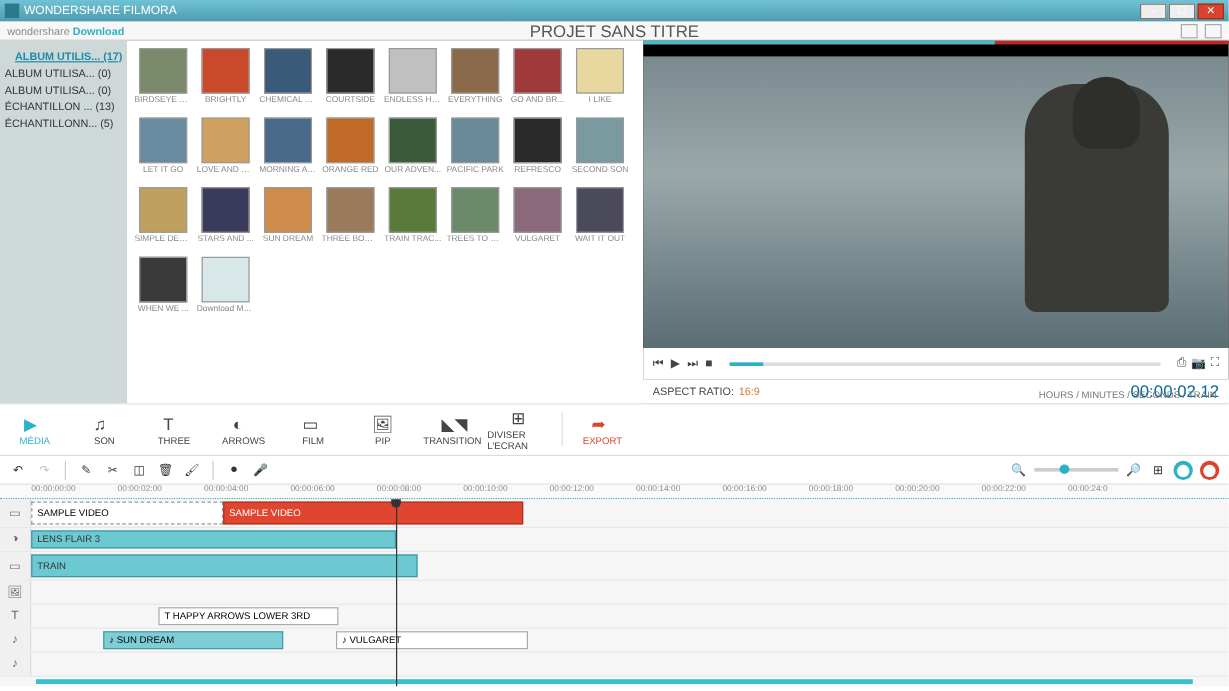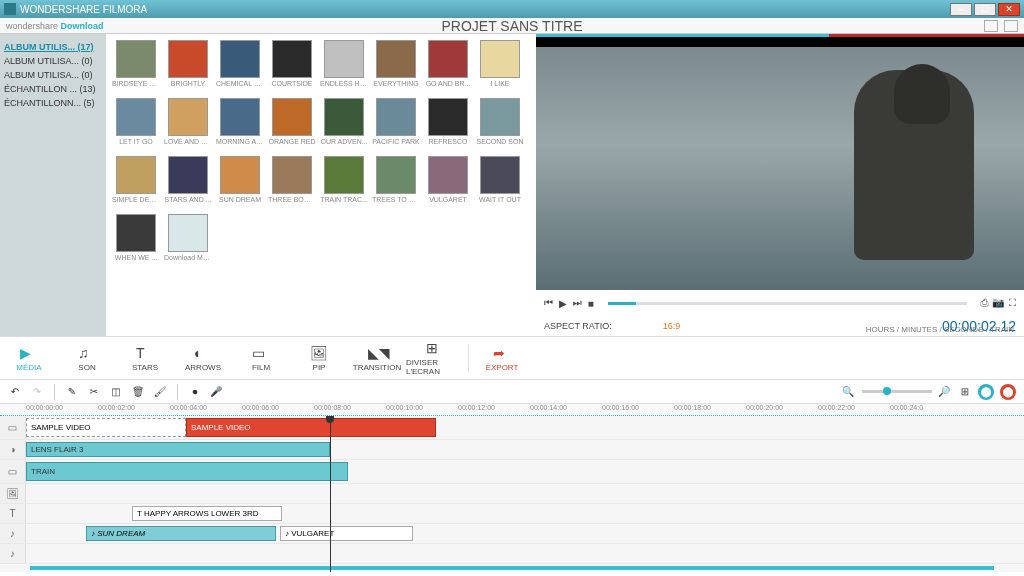--- a/index.html
+++ b/index.html
@@ -16,36 +16,36 @@
 .top .logo b { color: #2bb3c3; }
 .top .proj { font-size: 14px; color: #555; }
 .top .rt { position: absolute; right: 6px; display: flex; gap: 6px; }
 .top .rt span { width: 14px; height: 12px; border: 1px solid #aaa; }
 
 .upper { display: flex; height: 302px; }
 .leftarea { width: 536px; display: flex; flex-direction: column; background: #fff; }
 .media-row { display: flex; flex: 1; }
 .sidebar { width: 106px; background: #cfd8d8; padding: 6px 4px; }
 .sidebar .cat { font-size: 9px; color: #333; padding: 2px 0; cursor: pointer; white-space: nowrap; overflow: hidden; text-overflow: ellipsis; }
-.sidebar .cat.active { color: #1a8ca8; text-decoration: underline; font-weight: bold; }
+.sidebar .cat.active { color: #1a8ca8; text-decoration: underline; font-weight: bold; text-align: right; }
 .grid { flex: 1; padding: 6px; display: grid; grid-template-columns: repeat(8, 48px); grid-auto-rows: 54px; gap: 4px 4px; align-content: start; background: #fff; overflow: hidden; }
 .thumb { display: flex; flex-direction: column; align-items: center; cursor: pointer; }
 .thumb .img { width: 40px; height: 38px; background: #888; border: 1px solid #999; }
 .thumb .lbl { font-size: 7px; color: #888; margin-top: 2px; white-space: nowrap; overflow: hidden; width: 48px; text-align: center; text-overflow: ellipsis; }
 
 .preview { flex: 1; background: #000; position: relative; border-top: 3px solid #c02828; }
 .preview::before { content: ""; position: absolute; top: -3px; left: 0; width: 60%; height: 3px; background: #3bbfcf; }
 .preview .frame { position: absolute; inset: 10px 0 26px 0; background: linear-gradient(#7b8a8f 0%, #9aa8aa 40%, #5a6e74 100%); }
 .preview .person { position: absolute; right: 50px; bottom: 30px; width: 120px; height: 190px; background: #3a3a36; border-radius: 42px 42px 10px 10px; }
 .preview .person::before { content: ""; position: absolute; top: -6px; left: 40px; width: 56px; height: 60px; background: #2e2e2a; border-radius: 28px 28px 16px 16px; }
 .preview .ctrl { position: absolute; bottom: 0; left: 0; right: 0; height: 26px; background: #fff; display: flex; align-items: center; padding: 0 8px; gap: 6px; font-size: 10px; color: #444; }
 .preview .ctrl .bar { flex: 1; height: 3px; background: #ddd; position: relative; margin: 0 8px; }
 .preview .ctrl .bar::before { content: ""; position: absolute; left: 0; width: 8%; height: 100%; background: #2bb3c3; }
 .preview .ctrl .right { margin-left: auto; display: flex; gap: 4px; }
-.aspect-row { height: 20px; display: flex; align-items: center; font-size: 9px; color: #444; padding: 0 8px; gap: 47px; }
+.aspect-row { height: 20px; display: flex; align-items: center; font-size: 9px; color: #444; padding: 0 8px; }
 .aspect-row .val { color: #d97a2a; margin-left: 4px; }
 .aspect-row .time { margin-left: auto; font-size: 14px; color: #0369a1; text-align: right; }
 .aspect-row .timesub { position: absolute; right: 10px; bottom: 2px; font-size: 8px; color: #777; }
 
 .tabs { height: 44px; border-top: 1px solid #ddd; border-bottom: 1px solid #ddd; display: flex; align-items: center; background: #fff; }
 .tab { width: 58px; display: flex; flex-direction: column; align-items: center; gap: 2px; font-size: 8px; color: #444; cursor: pointer; }
 .tab svg, .tab .ic { width: 18px; height: 16px; }
 .tab.active { color: #2bb3c3; }
 .tab.export { color: #d9442d; }
 .tabs .divider { width: 1px; height: 28px; background: #ddd; margin: 0 4px; }
@@ -249,21 +249,21 @@
     <div class="tab active">
       <div class="ic" style="font-size:14px">▶</div>
       <span>MÉDIA</span>
     </div>
     <div class="tab">
       <div class="ic" style="font-size:14px">♫</div>
       <span>SON</span>
     </div>
     <div class="tab">
       <div class="ic" style="font-size:14px">T</div>
-      <span>STARS</span>
+      <span>THREE</span>
     </div>
     <div class="tab">
       <div class="ic" style="font-size:14px">◐</div>
       <span>ARROWS</span>
     </div>
     <div class="tab">
       <div class="ic" style="font-size:14px">▭</div>
       <span>FILM</span>
     </div>
     <div class="tab">
@@ -357,22 +357,22 @@
   </div>
   <div class="track">
     <div class="trackhead">T</div>
     <div class="tcontent" id="ttx">
         <div class="clip audio2" style="left: 106px; width: 150px;">T HAPPY ARROWS LOWER 3RD</div>
       </div>
   </div>
   <div class="track">
     <div class="trackhead">♪</div>
     <div class="tcontent" id="ta1">
-        <div class="clip audio" style="left: 60px; width: 190px; font-style: italic;">♪ SUN DREAM</div>
-        <div class="clip audio2" style="left: 254px; width: 133px;">♪ VULGARET</div>
+        <div class="clip audio" style="left: 60px; width: 150px;">♪ SUN DREAM</div>
+        <div class="clip audio2" style="left: 254px; width: 160px;">♪ VULGARET</div>
       </div>
   </div>
   <div class="track">
     <div class="trackhead">♪</div>
     <div class="tcontent"></div>
   </div>
   <div class="hscroll"></div>
 </div>
 
 </body></html>

